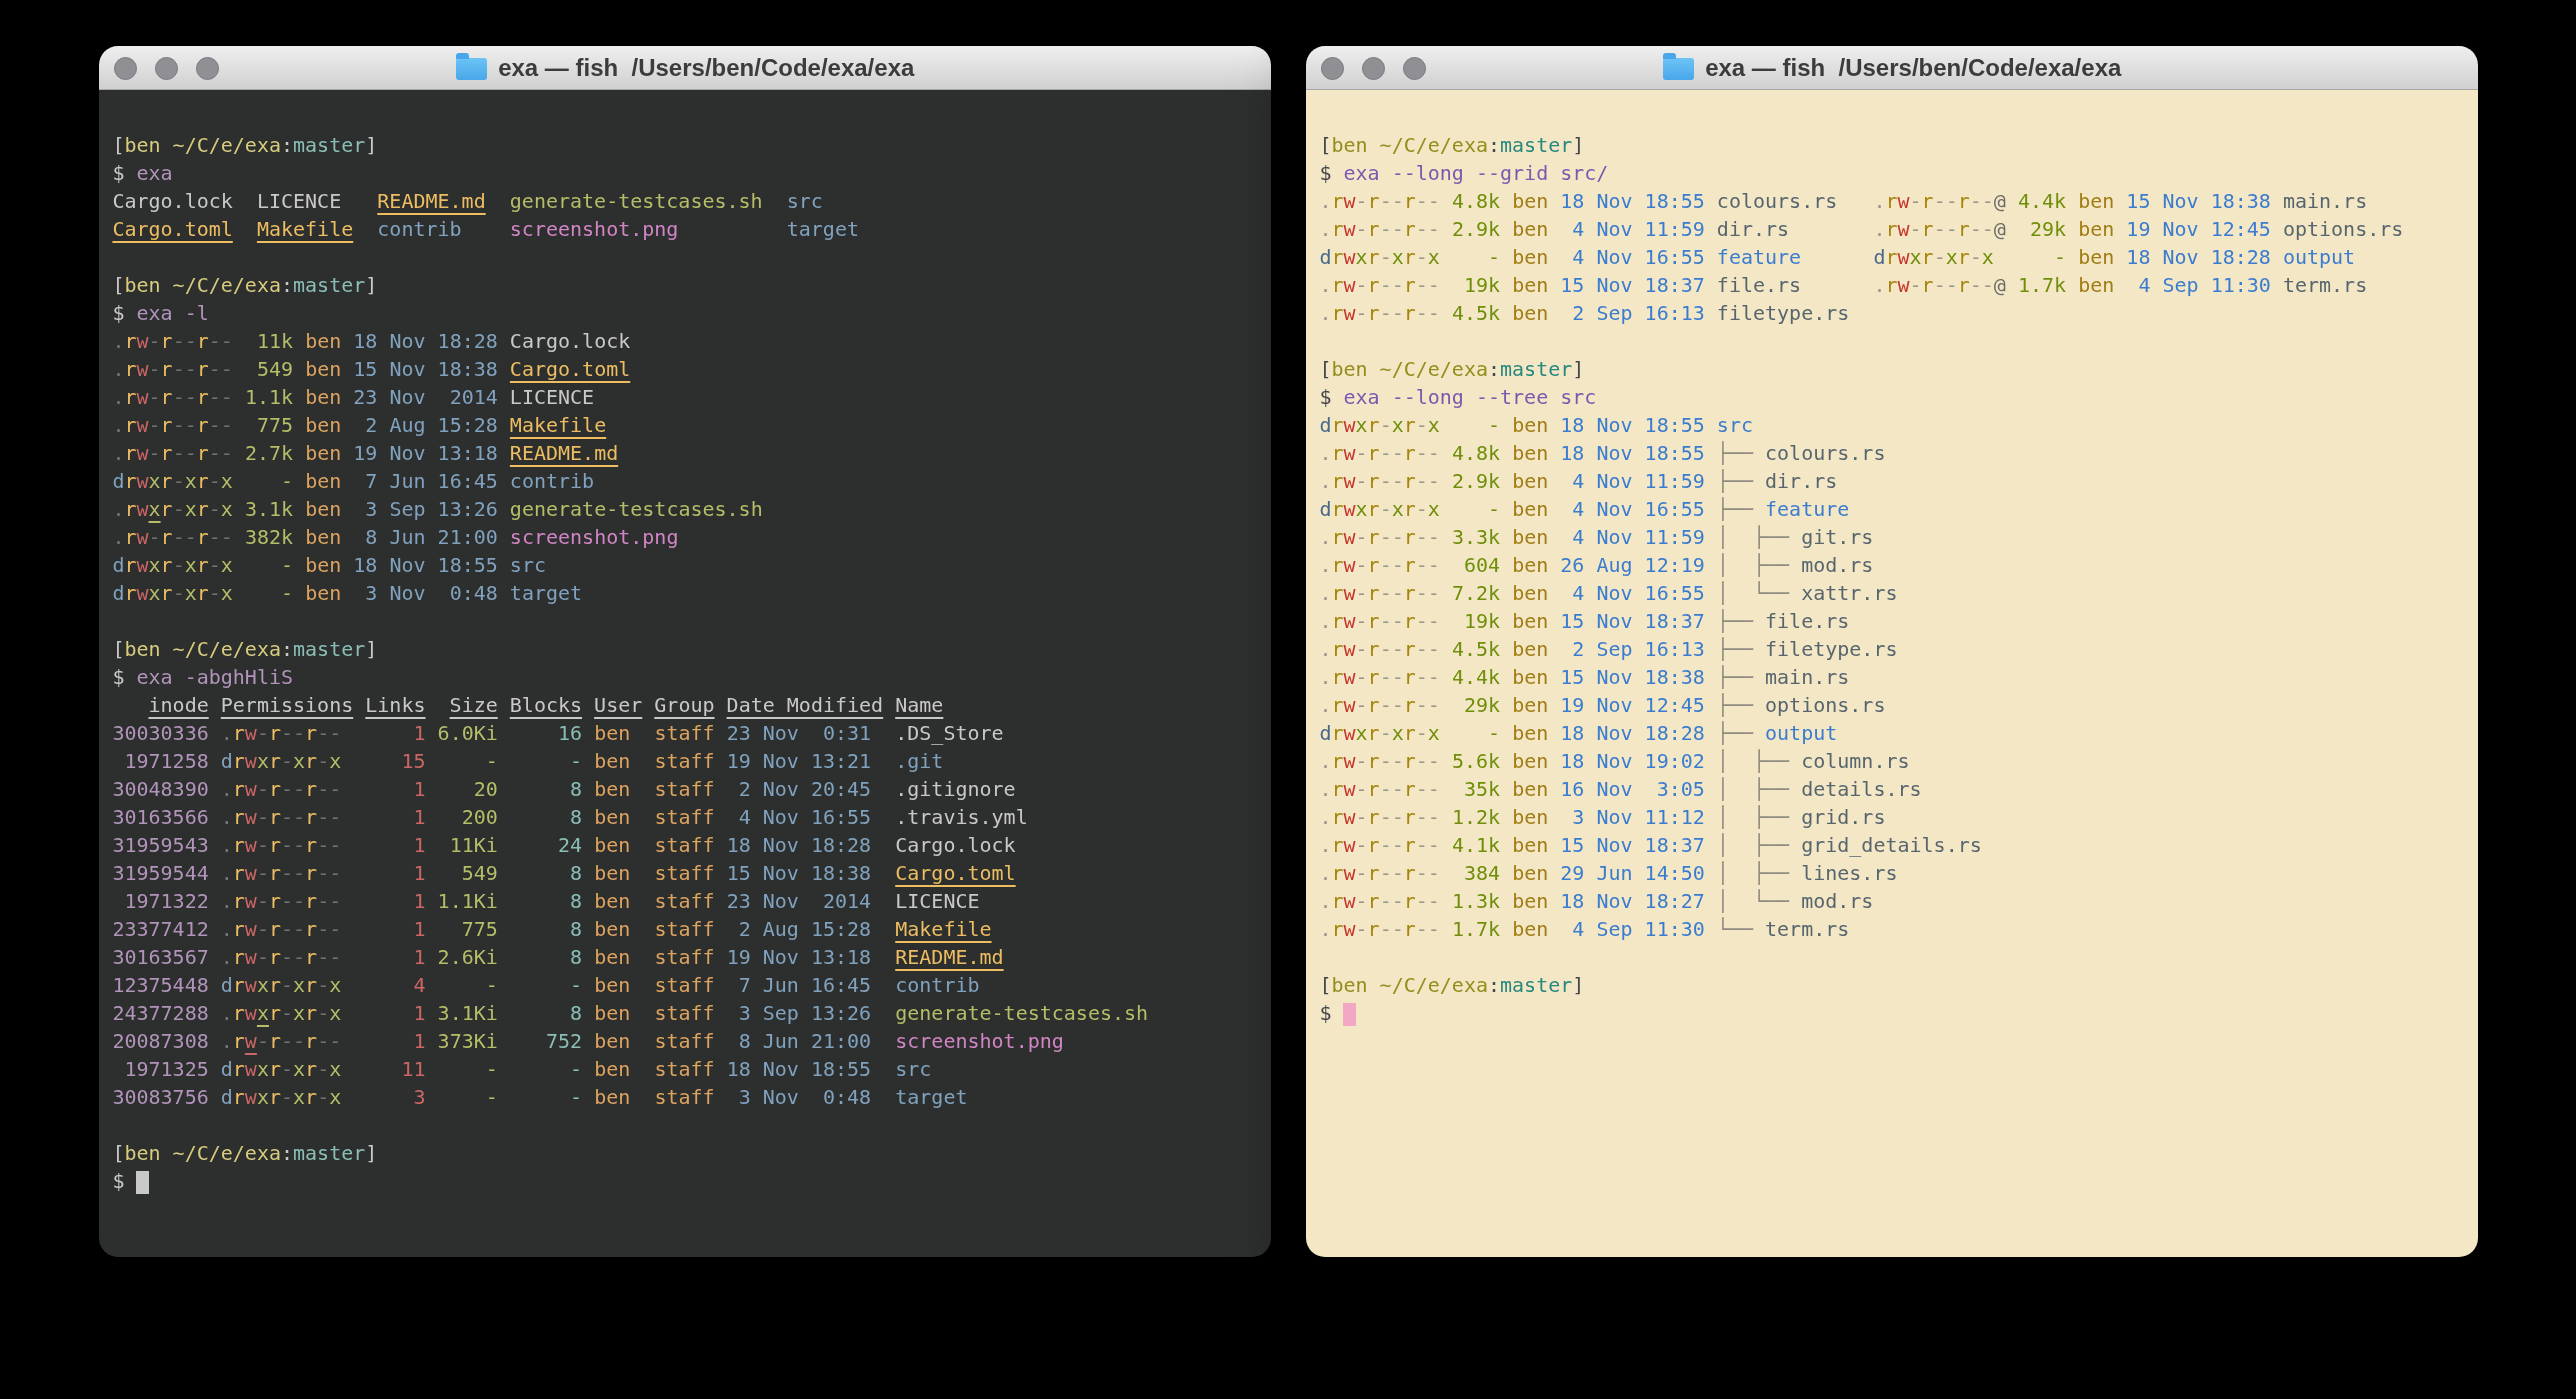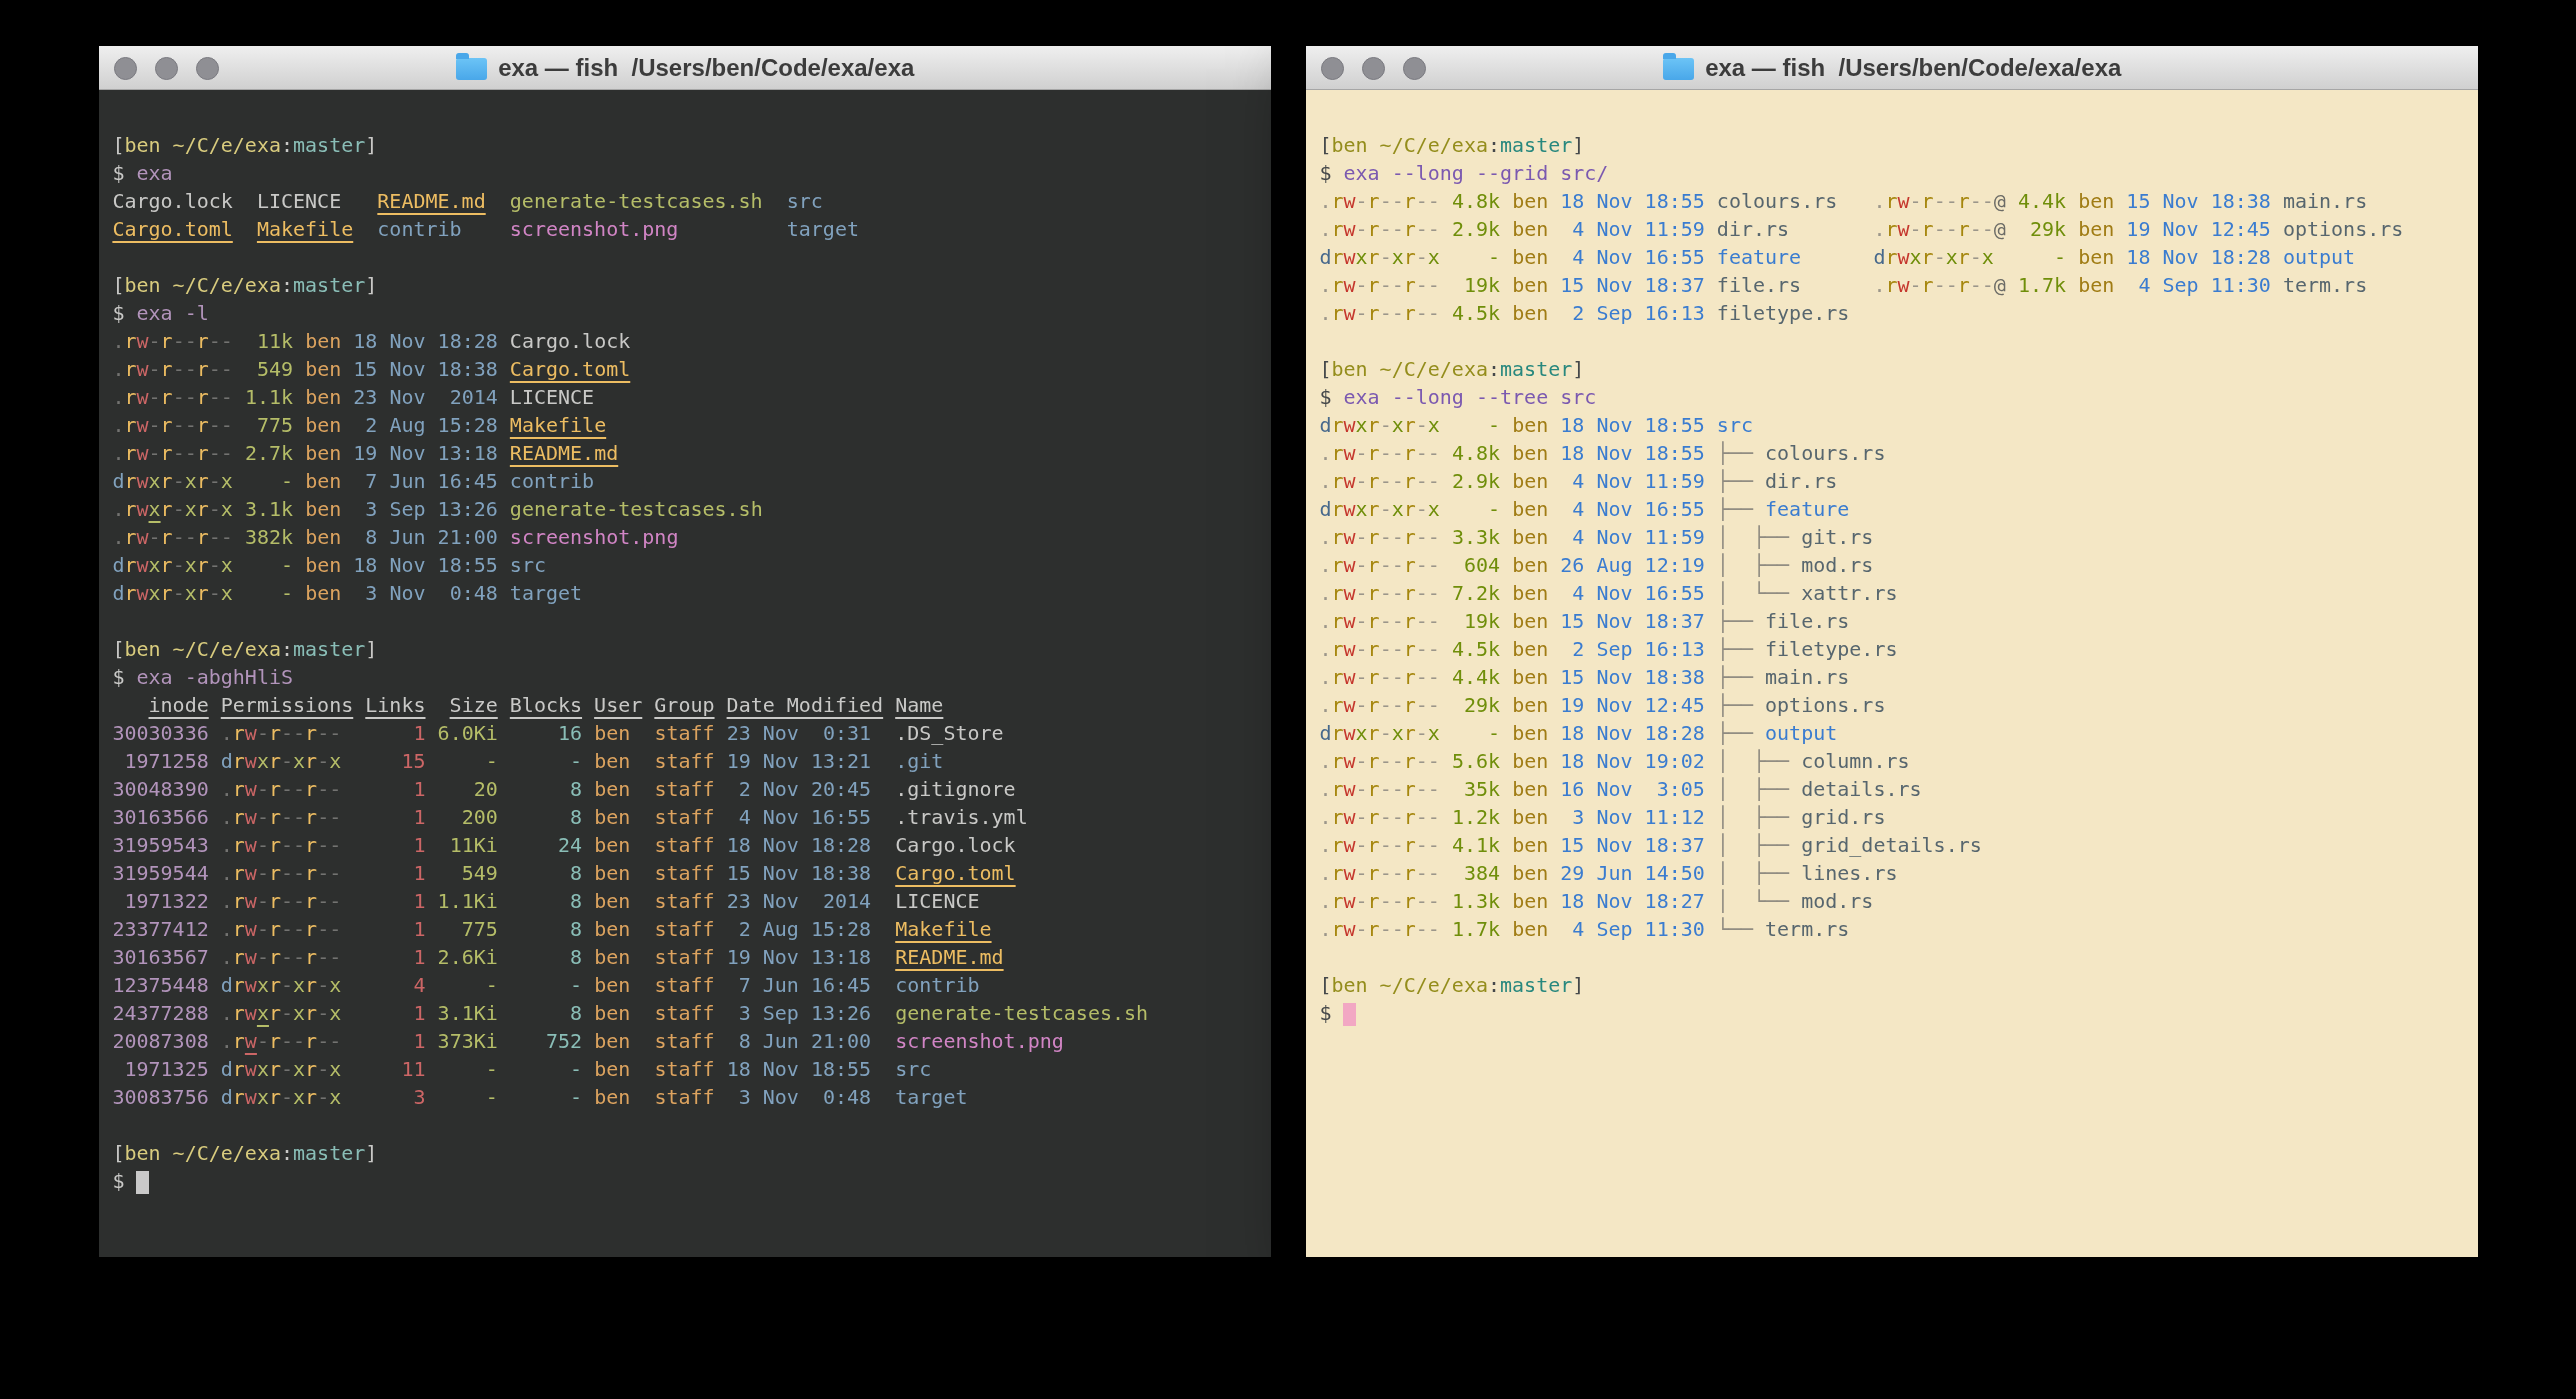--- a/index.html
+++ b/index.html
@@ -1,18 +1,18 @@
 <!DOCTYPE html>
 <html><head>
 <meta charset="utf-8">
 <style>
   html,body{margin:0;padding:0;}
   body{width:2576px;height:1400px;background:#000000;position:relative;overflow:hidden;
        font-family:"DejaVu Sans Mono",monospace;}
-  .window{position:absolute;top:46px;width:1172px;height:1211px;border-radius:0;
+  .window{position:absolute;top:46px;width:1172px;height:1211px;border-radius:19px;
           overflow:hidden;box-shadow:0 23px 67px rgba(0,0,0,0.65);}
   .win-left{left:99px;}
   .win-right{left:1306px;}
   .titlebar{height:44px;background:linear-gradient(#efefef,#d0d0d0);
             border-bottom:1px solid #a6a6a6;position:relative;box-sizing:border-box;}
   .lights{position:absolute;left:15.3px;top:10.5px;display:flex;gap:18px;}
   .light{width:23px;height:23px;border-radius:50%;background:#8f8f94;
          border:1px solid #7a7a80;box-sizing:border-box;}
   .titletext{display:flex;justify-content:center;align-items:center;height:100%;
              font-family:"Liberation Sans",sans-serif;font-size:24px;font-weight:700;

